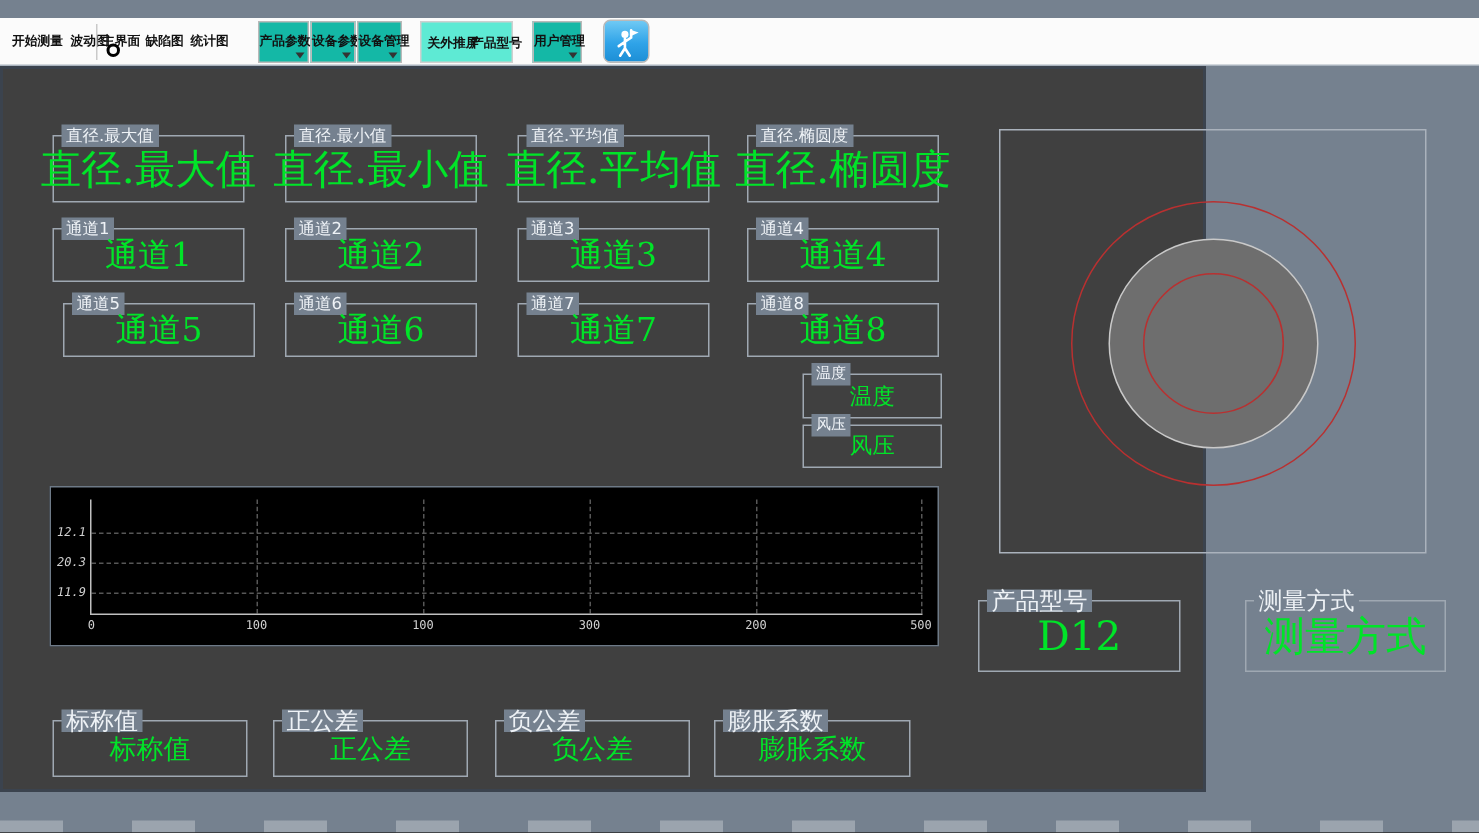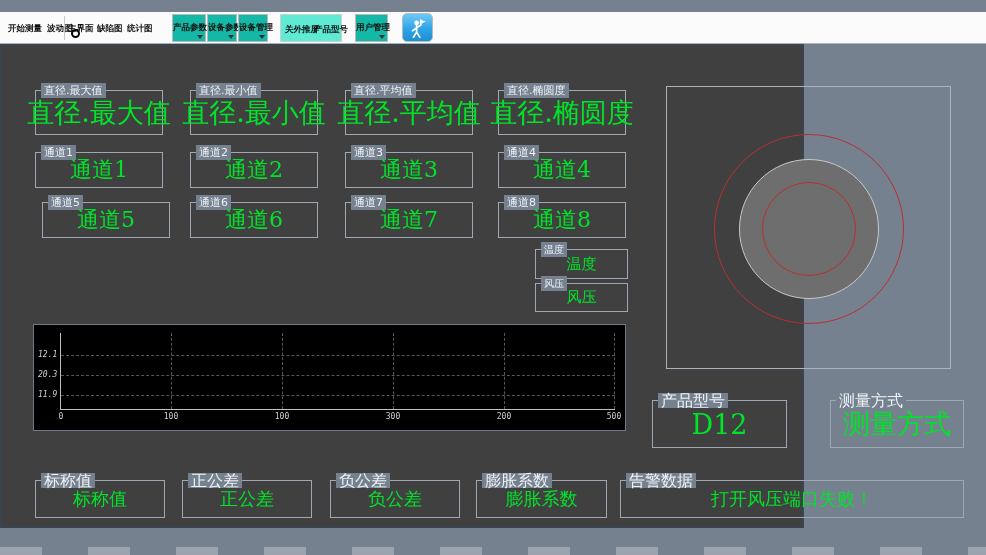--- a/index.html
+++ b/index.html
@@ -229,22 +229,18 @@
       <div class="gvalue v18">正公差</div>
     </div>
     <div class="gbox" style="left:328px;top:434px;width:130px;height:38px">
       <span class="glabel lbl-l">负公差</span>
       <div class="gvalue v18">负公差</div>
     </div>
     <div class="gbox" style="left:474px;top:434px;width:131px;height:38px">
       <span class="glabel lbl-l">膨胀系数</span>
       <div class="gvalue v18">膨胀系数</div>
     </div>
-    <div class="gbox" style="left:618px;top:434px;width:344px;height:38px">
-      <span class="glabel lbl-l">告警数据</span>
-      <div class="gvalue v18">打开风压端口失败！</div>
-    </div>
 
   </div>
 
   <div class="taskbar"></div>
 
 </div>
 
 </body></html>

